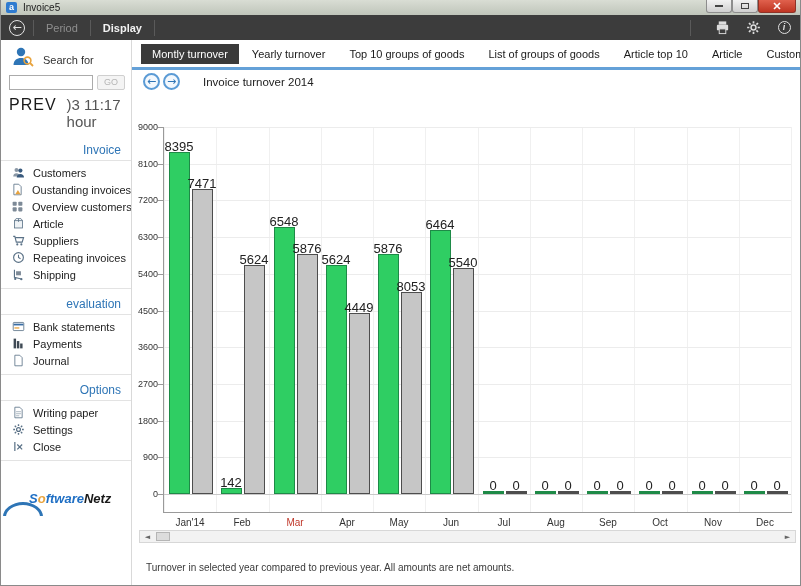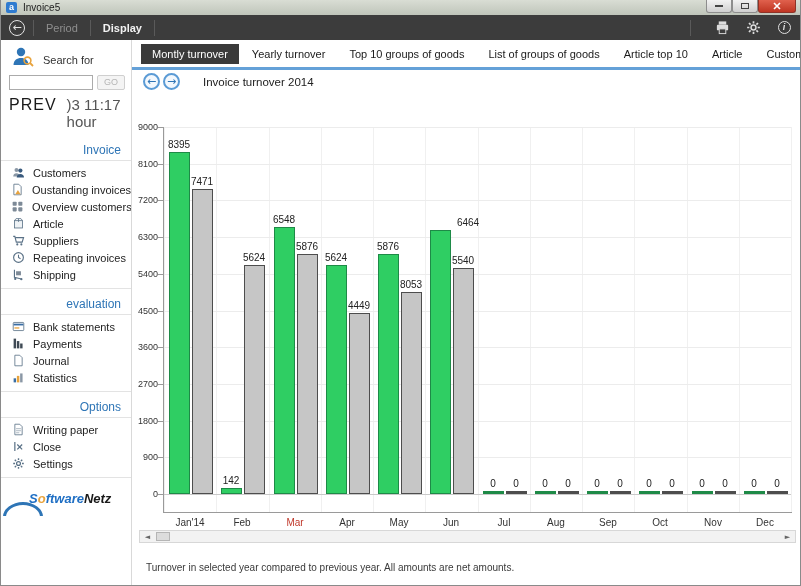--- a/index.html
+++ b/index.html
@@ -78,21 +78,21 @@
 
   #plot { position:absolute; left:32px; top:87px; width:627px; height:385px; }
   .gl-h { position:absolute; left:0; width:627px; height:1px; background:#ececec; }
   .gl-h.zero { background:#c9c9c9; }
   .gl-v { position:absolute; top:0; width:1px; height:385px; background:#f0f0f0; }
   .axis-left { position:absolute; left:-1px; top:0; width:1px; height:385px; background:#9a9a9a; }
   .axis-bottom { position:absolute; left:-1px; top:385px; width:629px; height:1px; background:#9a9a9a; }
   .ytick { position:absolute; left:-6px; width:5px; height:1px; background:#9a9a9a; }
   .ylabel { position:absolute; left:-46px; width:40px; text-align:right; font-size:9px; color:#333; }
   .bar { position:absolute; border:1px solid; }
-  .vlabel { position:absolute; width:36px; text-align:center; font-size:10px; color:#222; }
+  .vlabel { position:absolute; width:36px; text-align:center; font-size:13px; color:#222; }
   .mlabel { position:absolute; text-align:center; font-size:10px; color:#333; top:390px; }
   .mlabel.hl { color:#c0392b; }
 
   .hscroll { position:absolute; left:7px; top:490px; width:657px; height:13px; background:#f2f2f2;
              border:1px solid #d7d7d7; }
   .hs-arrow { position:absolute; top:0; width:15px; height:11px; display:flex; align-items:center;
               justify-content:center; font-size:7px; color:#666; font-family:"DejaVu Sans", sans-serif; }
   .hs-arrow.left { left:0; } .hs-arrow.right { right:0; }
   .hs-thumb { position:absolute; left:16px; top:1px; width:14px; height:9px; background:#dcdcdc;
               border:1px solid #b5b5b5; }
@@ -272,61 +272,51 @@
             <span class="lbl">Payments</span>
           </div>
           <div class="side-item">
             <span class="icn">
               <svg width="13" height="13" viewBox="0 0 16 16">
                 <path d="M3.5 1.5h6l3 3v10h-9z" fill="#fff" stroke="#5a7186"></path>
               </svg>
             </span>
             <span class="lbl">Journal</span>
           </div>
-          <div class="side-item">
-            <span class="icn">
-              <svg width="13" height="13" viewBox="0 0 16 16">
-                <rect x="2" y="9" width="3" height="5" fill="#3a6ea5"></rect>
-                <rect x="6" y="6" width="3" height="8" fill="#e8a33d"></rect>
-                <rect x="10" y="3" width="3" height="11" fill="#8a97a5"></rect>
-              </svg>
-            </span>
-            <span class="lbl">Statistics</span>
-          </div>
         </div>
         <div class="section">
           <div class="section-title">Options</div>
           <div class="side-item">
             <span class="icn">
               <svg width="13" height="13" viewBox="0 0 16 16">
                 <path d="M3.5 1.5h6l3 3v10h-9z" fill="#fff" stroke="#5a7186"></path>
                 <path d="M5 7h6M5 9.5h6M5 12h4" stroke="#9aa7b4"></path>
               </svg>
             </span>
             <span class="lbl">Writing paper</span>
-          </div>
-          <div class="side-item">
-            <span class="icn">
-              <svg width="13" height="13" viewBox="0 0 16 16">
-                <path d="M3.5 2.5v11" stroke="#5a7186" stroke-width="1.5"></path>
-                <path d="M6.5 5.5l6 6M12.5 5.5l-6 6" stroke="#5a7186" stroke-width="1.5"></path>
-              </svg>
-            </span>
-            <span class="lbl">Close</span>
           </div>
           <div class="side-item">
             <span class="icn">
               <svg width="13" height="13" viewBox="0 0 16 16">
                 <circle cx="8" cy="8" r="2.4" fill="none" stroke="#5a7186" stroke-width="1.5"></circle>
                 <g stroke="#5a7186" stroke-width="1.7">
                   <path d="M8 1.5v2.2M8 12.3v2.2M1.5 8h2.2M12.3 8h2.2M3.4 3.4l1.6 1.6M11 11l1.6 1.6M12.6 3.4L11 5M5 11l-1.6 1.6"></path>
                 </g>
               </svg>
             </span>
             <span class="lbl">Settings</span>
+          </div>
+          <div class="side-item">
+            <span class="icn">
+              <svg width="13" height="13" viewBox="0 0 16 16">
+                <path d="M3.5 2.5v11" stroke="#5a7186" stroke-width="1.5"></path>
+                <path d="M6.5 5.5l6 6M12.5 5.5l-6 6" stroke="#5a7186" stroke-width="1.5"></path>
+              </svg>
+            </span>
+            <span class="lbl">Close</span>
           </div>
         </div>
       </div>
     <div class="logo">
       <span class="l-blue">S</span><span class="l-o">o</span><span class="l-blue">ftware</span><span class="l-dark">Netz</span>
     </div>
     <div class="logo-arc"></div>
   </div>
   <div class="vdivider"></div>
 
@@ -416,21 +406,21 @@
         <div class="vlabel" style="left: 154px; top: 125px;">5624</div>
         <div class="bar" style="left: 185px; width: 21px; top: 186px; height: 181px; background: rgb(198, 198, 198); border-color: rgb(77, 77, 77);"></div>
         <div class="vlabel" style="left: 177px; top: 173px;">4449</div>
         <div class="mlabel" style="left: 157px; width: 52px;">Apr</div>
         <div class="bar" style="left: 214px; width: 21px; top: 127px; height: 240px; background: rgb(47, 206, 99); border-color: rgb(30, 138, 71);"></div>
         <div class="vlabel" style="left: 206px; top: 114px;">5876</div>
         <div class="bar" style="left: 237px; width: 21px; top: 165px; height: 202px; background: rgb(198, 198, 198); border-color: rgb(77, 77, 77);"></div>
         <div class="vlabel" style="left: 229px; top: 152px;">8053</div>
         <div class="mlabel" style="left: 209px; width: 52px;">May</div>
         <div class="bar" style="left: 266px; width: 21px; top: 103px; height: 264px; background: rgb(47, 206, 99); border-color: rgb(30, 138, 71);"></div>
-        <div class="vlabel" style="left: 258px; top: 90px; margin-left: 28px;">6464</div>
+        <div class="vlabel" style="left: 258px; top: 90px;">6464</div>
         <div class="bar" style="left: 289px; width: 21px; top: 141px; height: 226px; background: rgb(198, 198, 198); border-color: rgb(77, 77, 77);"></div>
         <div class="vlabel" style="left: 281px; top: 128px;">5540</div>
         <div class="mlabel" style="left: 261px; width: 52px;">Jun</div>
         <div class="bar" style="left: 319px; width: 21px; top: 364px; height: 3px; background: rgb(30, 138, 71); border-color: rgb(30, 138, 71);"></div>
         <div class="vlabel" style="left: 311px; top: 351px;">0</div>
         <div class="bar" style="left: 342px; width: 21px; top: 364px; height: 3px; background: rgb(77, 77, 77); border-color: rgb(77, 77, 77);"></div>
         <div class="vlabel" style="left: 334px; top: 351px;">0</div>
         <div class="mlabel" style="left: 314px; width: 52px;">Jul</div>
         <div class="bar" style="left: 371px; width: 21px; top: 364px; height: 3px; background: rgb(30, 138, 71); border-color: rgb(30, 138, 71);"></div>
         <div class="vlabel" style="left: 363px; top: 351px;">0</div>

